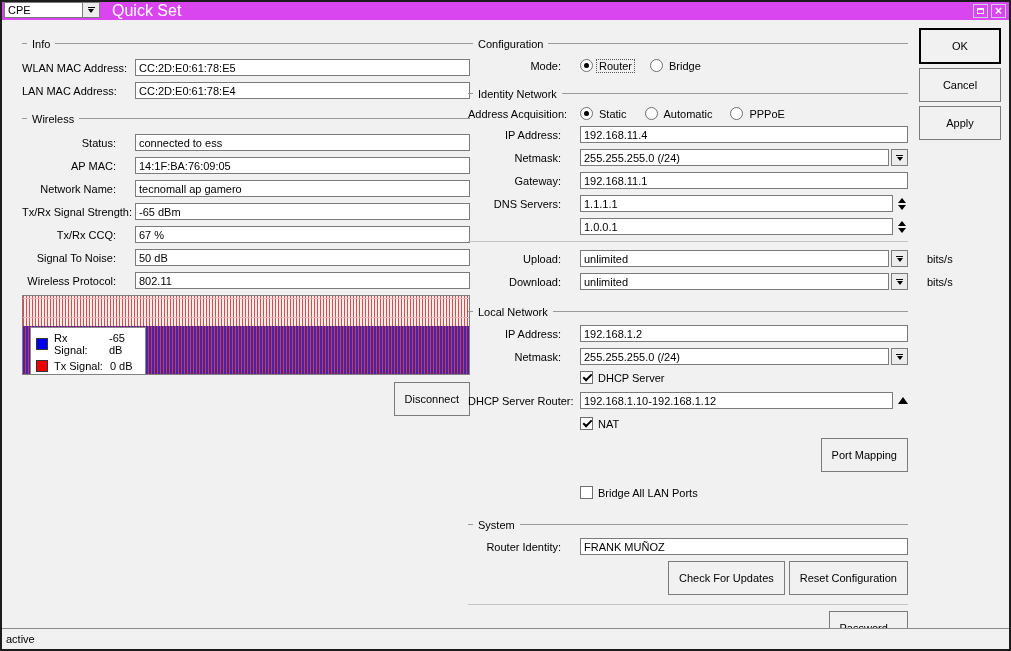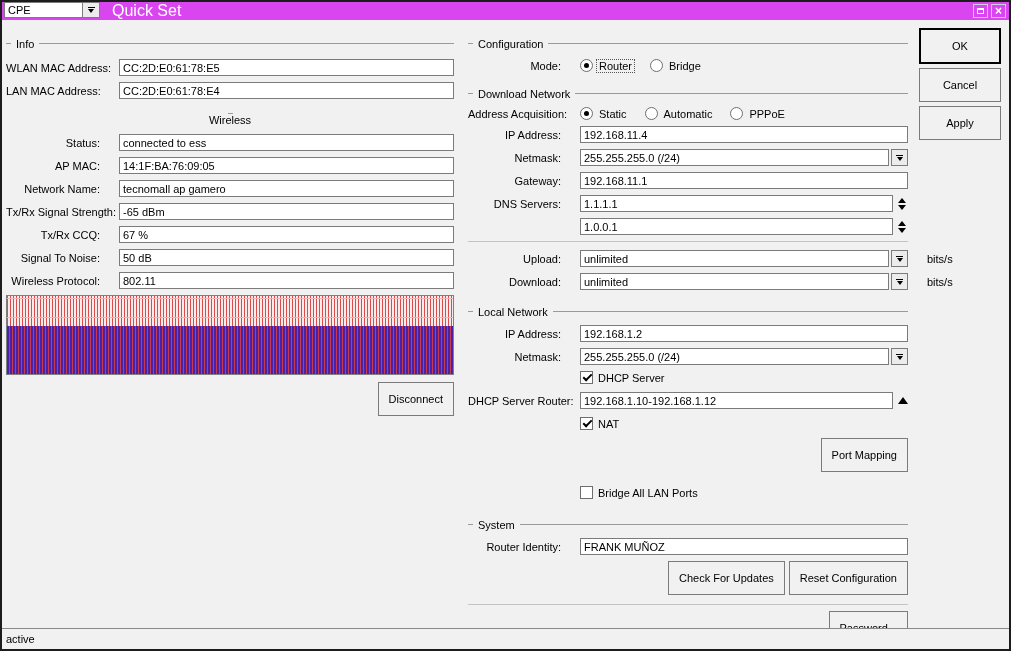--- a/index.html
+++ b/index.html
@@ -38,21 +38,21 @@
   }
   .win-title { color:#fff; margin-left:12px; font-size:16px; }
   .winbtns { position:absolute; right:3px; top:2px; display:flex; gap:3px; }
   .win-btn {
     width:15px; height:14px; border:1px solid #cfcfe6;
     display:flex; align-items:center; justify-content:center; color:#fff;
   }
   .max-glyph { width:7px; height:6px; border:1px solid #fff; border-top-width:2px; }
   .close-glyph::before { content:"×"; font-size:12px; font-weight:bold; line-height:10px; }
   
-  .col-left  { position:absolute; left:4px;  top:20px; width:448px; }
+  .col-left  { position:absolute; left:20px;  top:20px; width:448px; }
   .col-right { position:absolute; left:466px; top:20px; width:440px; }
   .side-buttons { position:absolute; right:8px; top:26px; width:82px; display:flex; flex-direction:column; gap:4px; }
   
   .group-hdr { display:flex; align-items:center; height:11px; }
   .group-hdr .dash { width:5px; border-top:1px solid #9a9a9a; }
   .group-hdr .ttl { margin:0 5px; white-space:nowrap; }
   .group-hdr .line { flex:1; border-top:1px solid #9a9a9a; }
   .sep { border-top:1px solid #c4c4c4; height:0; }
   
   .row { display:flex; align-items:center; margin-bottom:6px; position:relative; }
@@ -114,21 +114,21 @@
   .leg-row { display:flex; align-items:center; gap:6px; }
   .swatch { width:12px; height:12px; border:1px solid #333; flex:none; }
   .leg-val { margin-left:1px; }
   
   .disconnect-row { display:flex; justify-content:flex-end; margin-top:7px; }
   .statusbar {
     position:absolute; left:0; right:0; bottom:0; height:21px;
     border-top:1px solid #8a8a8a; background:#f1f1f1;
     display:flex; align-items:center; padding-left:4px;
   }
-  .mt16 { margin-top:16px; } .mt14 { margin-top:14px;flex-direction:column; } .mt20 { margin-top:20px; }
+  .mt16 { margin-top:16px; } .mt14 { margin-top:14px; } .mt20 { margin-top:20px; }
   .mb8 { margin-bottom:8px; } .mb10 { margin-bottom:10px; }
   .sep1 { margin:2px 0 8px; } .sep2 { margin:8px 0 6px; }
   .bridge-row { margin-top:14px; }
 </style>
 </head>
 <body>
 
 <div class="window">
 
   <div class="titlebar">
@@ -196,20 +196,32 @@
       <span class="lbl">Signal To Noise:</span>
       <input class="field" type="text" value="50 dB" style="">
     </div>
     <div class="row">
       <span class="lbl">Wireless Protocol:</span>
       <input class="field" type="text" value="802.11" style="">
     </div>
 
     <div class="chart">
       <div class="bars"></div>
+      <div class="legend">
+        <div class="leg-row">
+          <span class="swatch" style="background: rgb(0, 0, 238);"></span>
+          <span>Rx Signal:</span>
+          <span class="leg-val">-65 dB</span>
+        </div>
+        <div class="leg-row">
+          <span class="swatch" style="background: rgb(238, 0, 0);"></span>
+          <span>Tx Signal:</span>
+          <span class="leg-val">0 dB</span>
+        </div>
+      </div>
     </div>
 
     <div class="disconnect-row">
       <button class="btn">Disconnect</button>
     </div>
   </div>
 
   <div class="col-right">
 
     <div class="group-hdr mt16 mb10">
@@ -225,21 +237,21 @@
         <span class="opt-lbl focus-dotted">Router</span>
       </span>
       <span class="opt">
         <span class="rb"></span>
         <span class="opt-lbl">Bridge</span>
       </span>
     </div>
 
     <div class="group-hdr mt16 mb8">
       <span class="dash"></span>
-        <span class="ttl">Download Network</span>
+        <span class="ttl">Identity Network</span>
         <span class="line"></span>
     </div>
 
     <div class="row">
       <span class="lbl">Address Acquisition:</span>
       <span class="opt">
         <span class="rb on"></span>
         <span class="opt-lbl">Static</span>
       </span>
       <span class="opt">

